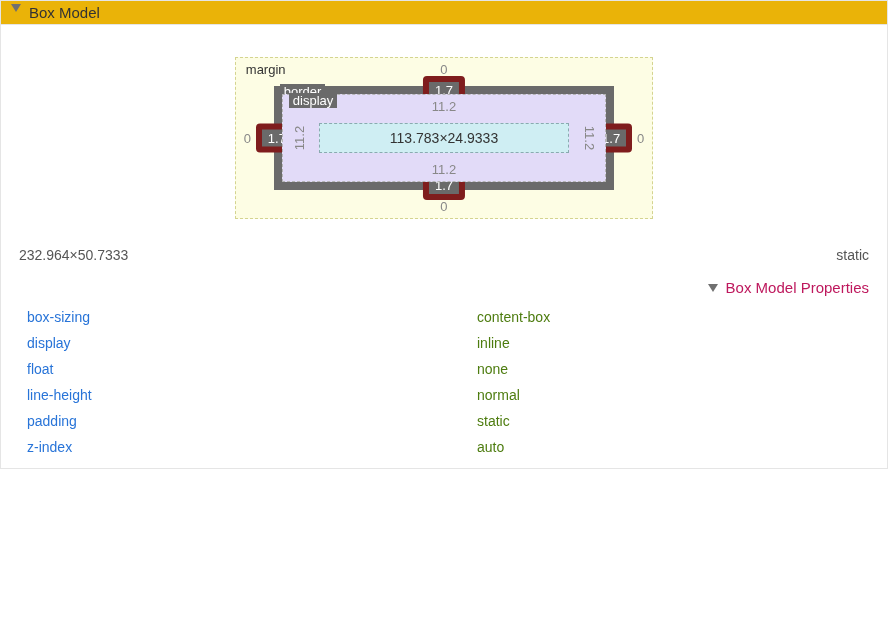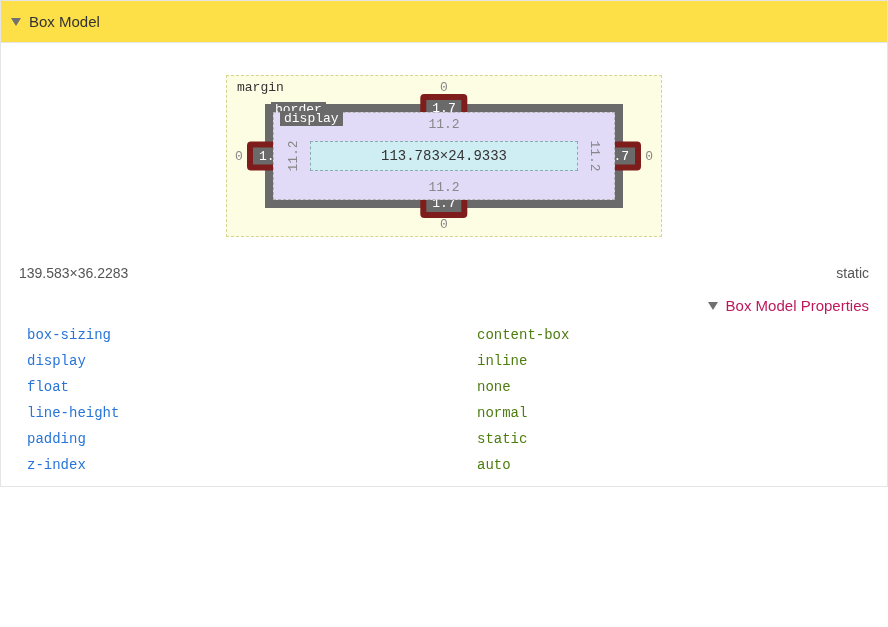--- a/index.html
+++ b/index.html
@@ -8,27 +8,27 @@
       padding: 0;
     }
     body {
       font-family: -apple-system, BlinkMacSystemFont, "Segoe UI", Arial, sans-serif;
       font-size: 14px;
       background: #fff;
       color: #333;
       width: 888px;
     }
     .mono {
-      font-family: Liberation Mono, monospace;
+      font-family: Liberation Sans, sans-serif;
     }
     .section-header {
       display: flex;
-      align-items: center;
-      padding: 12px 10px;
-      background: #fde047;
+      align-items: flex-start;
+      padding: 3px 10px;
+      background: #eab308;
       border: 1px solid #e5e5e5;
       cursor: pointer;
       font-size: 15px;
       color: #333;
     }
     .twisty {
       display: inline-block;
       width: 0;
       height: 0;
       border-left: 5px solid transparent;
@@ -186,21 +186,21 @@
 
           <div class="content-box mono">
             <span>113.783×24.9333</span>
           </div>
         </div>
       </div>
     </div>
   </div>
 
   <div class="dim-row">
-    <span>139.583×36.2283</span>
+    <span>232.964×50.7333</span>
     <span>static</span>
   </div>
 
   <div class="sub-header">
     <span class="twisty"></span>
     <span>Box Model Properties</span>
   </div>
 
   <div class="props-table mono">
     <div class="prop-row">

